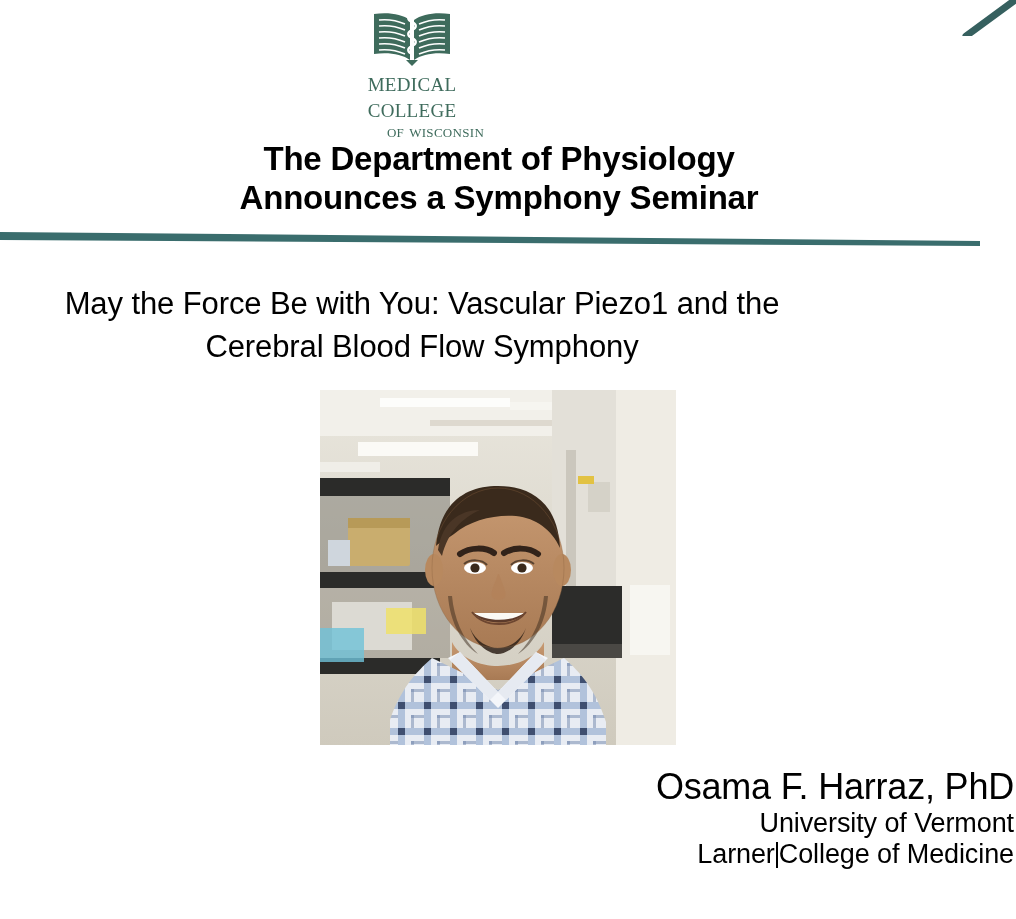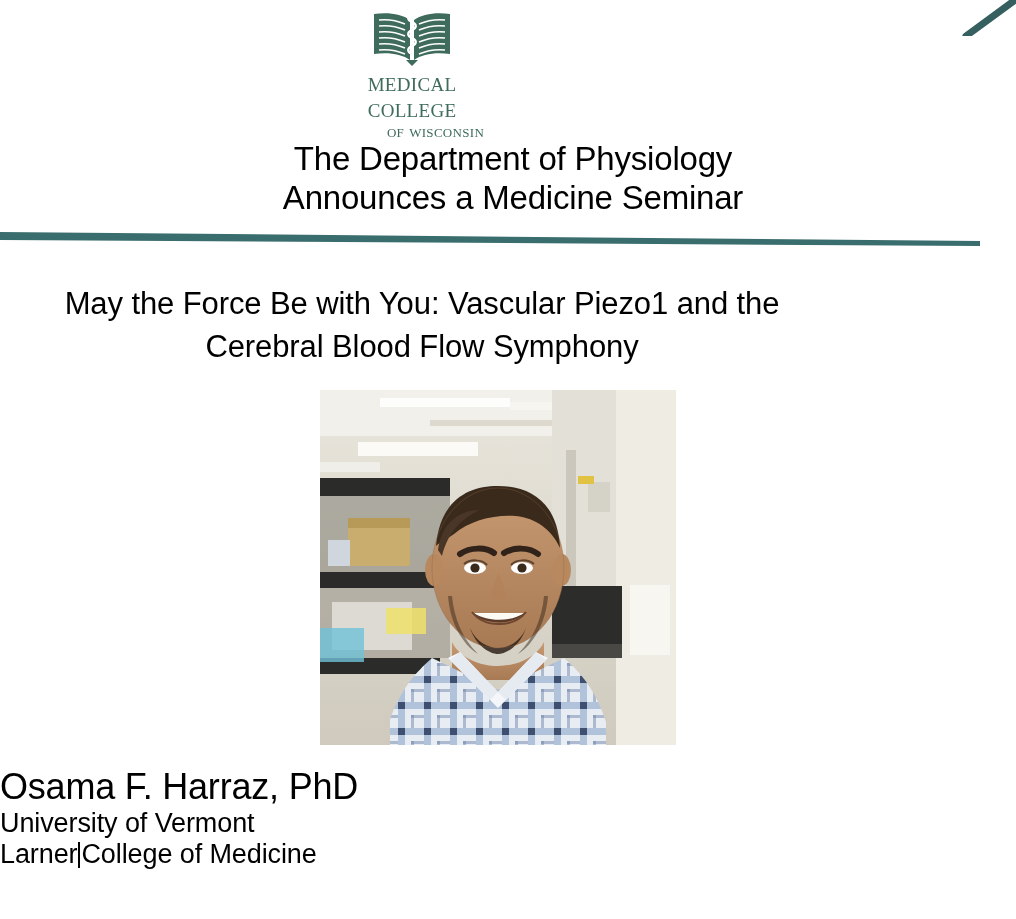--- a/index.html
+++ b/index.html
@@ -61,25 +61,24 @@
   .logo-wordmark .wm-2 { font-size: 27px; }
   .logo-wordmark .wm-3 { font-size: 19px; margin-left: 47px; }
 
   
   .announce {
     position: absolute;
     top: 140px;
     left: 0;
     width: 998px;
     text-align: center;
-    font-weight: normal;
+    font-weight: bold;
     font-size: 33px;
     line-height: 1.18;
     letter-spacing: -0.2px;
-    margin-left: 14px;
   }
   .announce .ann-line { display: block; }
 
   
   .divider-wrap {
     position: absolute;
     top: 228px;
     left: 0;
     width: 1016px;
     height: 22px;
@@ -112,21 +111,21 @@
     background: #cfcabc;
   }
   .portrait svg { display: block; }
 
   
   .speaker {
     position: absolute;
     top: 766px;
     left: 0;
     width: 1014px;
-    text-align: left;
+    text-align: right;
   }
   .speaker-name {
     display: block;
     font-size: 36px;
     font-weight: 400;
     line-height: 1.16;
     letter-spacing: -0.2px;
   }
   .speaker-line {
     display: block;
@@ -191,21 +190,21 @@
   </svg>
   <div class="logo-wordmark">
     <span class="wm-line wm-1">Medical</span>
     <span class="wm-line wm-2">College</span>
     <span class="wm-line wm-3">of Wisconsin</span>
   </div>
 </div>
 
 <div class="announce">
   <span class="ann-line">The Department of Physiology</span>
-  <span class="ann-line">Announces a Medicine Seminar</span>
+  <span class="ann-line">Announces a Symphony Seminar</span>
 </div>
 
 <div class="divider-wrap">
   <svg width="1016" height="22" viewBox="0 0 1016 22" preserveAspectRatio="none">
     <polygon points="0,4 980,13 980,18 0,12" fill="#3a6d6d"></polygon>
   </svg>
 </div>
 
 <div class="seminar-title">
   <span class="st-line">May the Force Be with You: Vascular Piezo1 and the</span>

